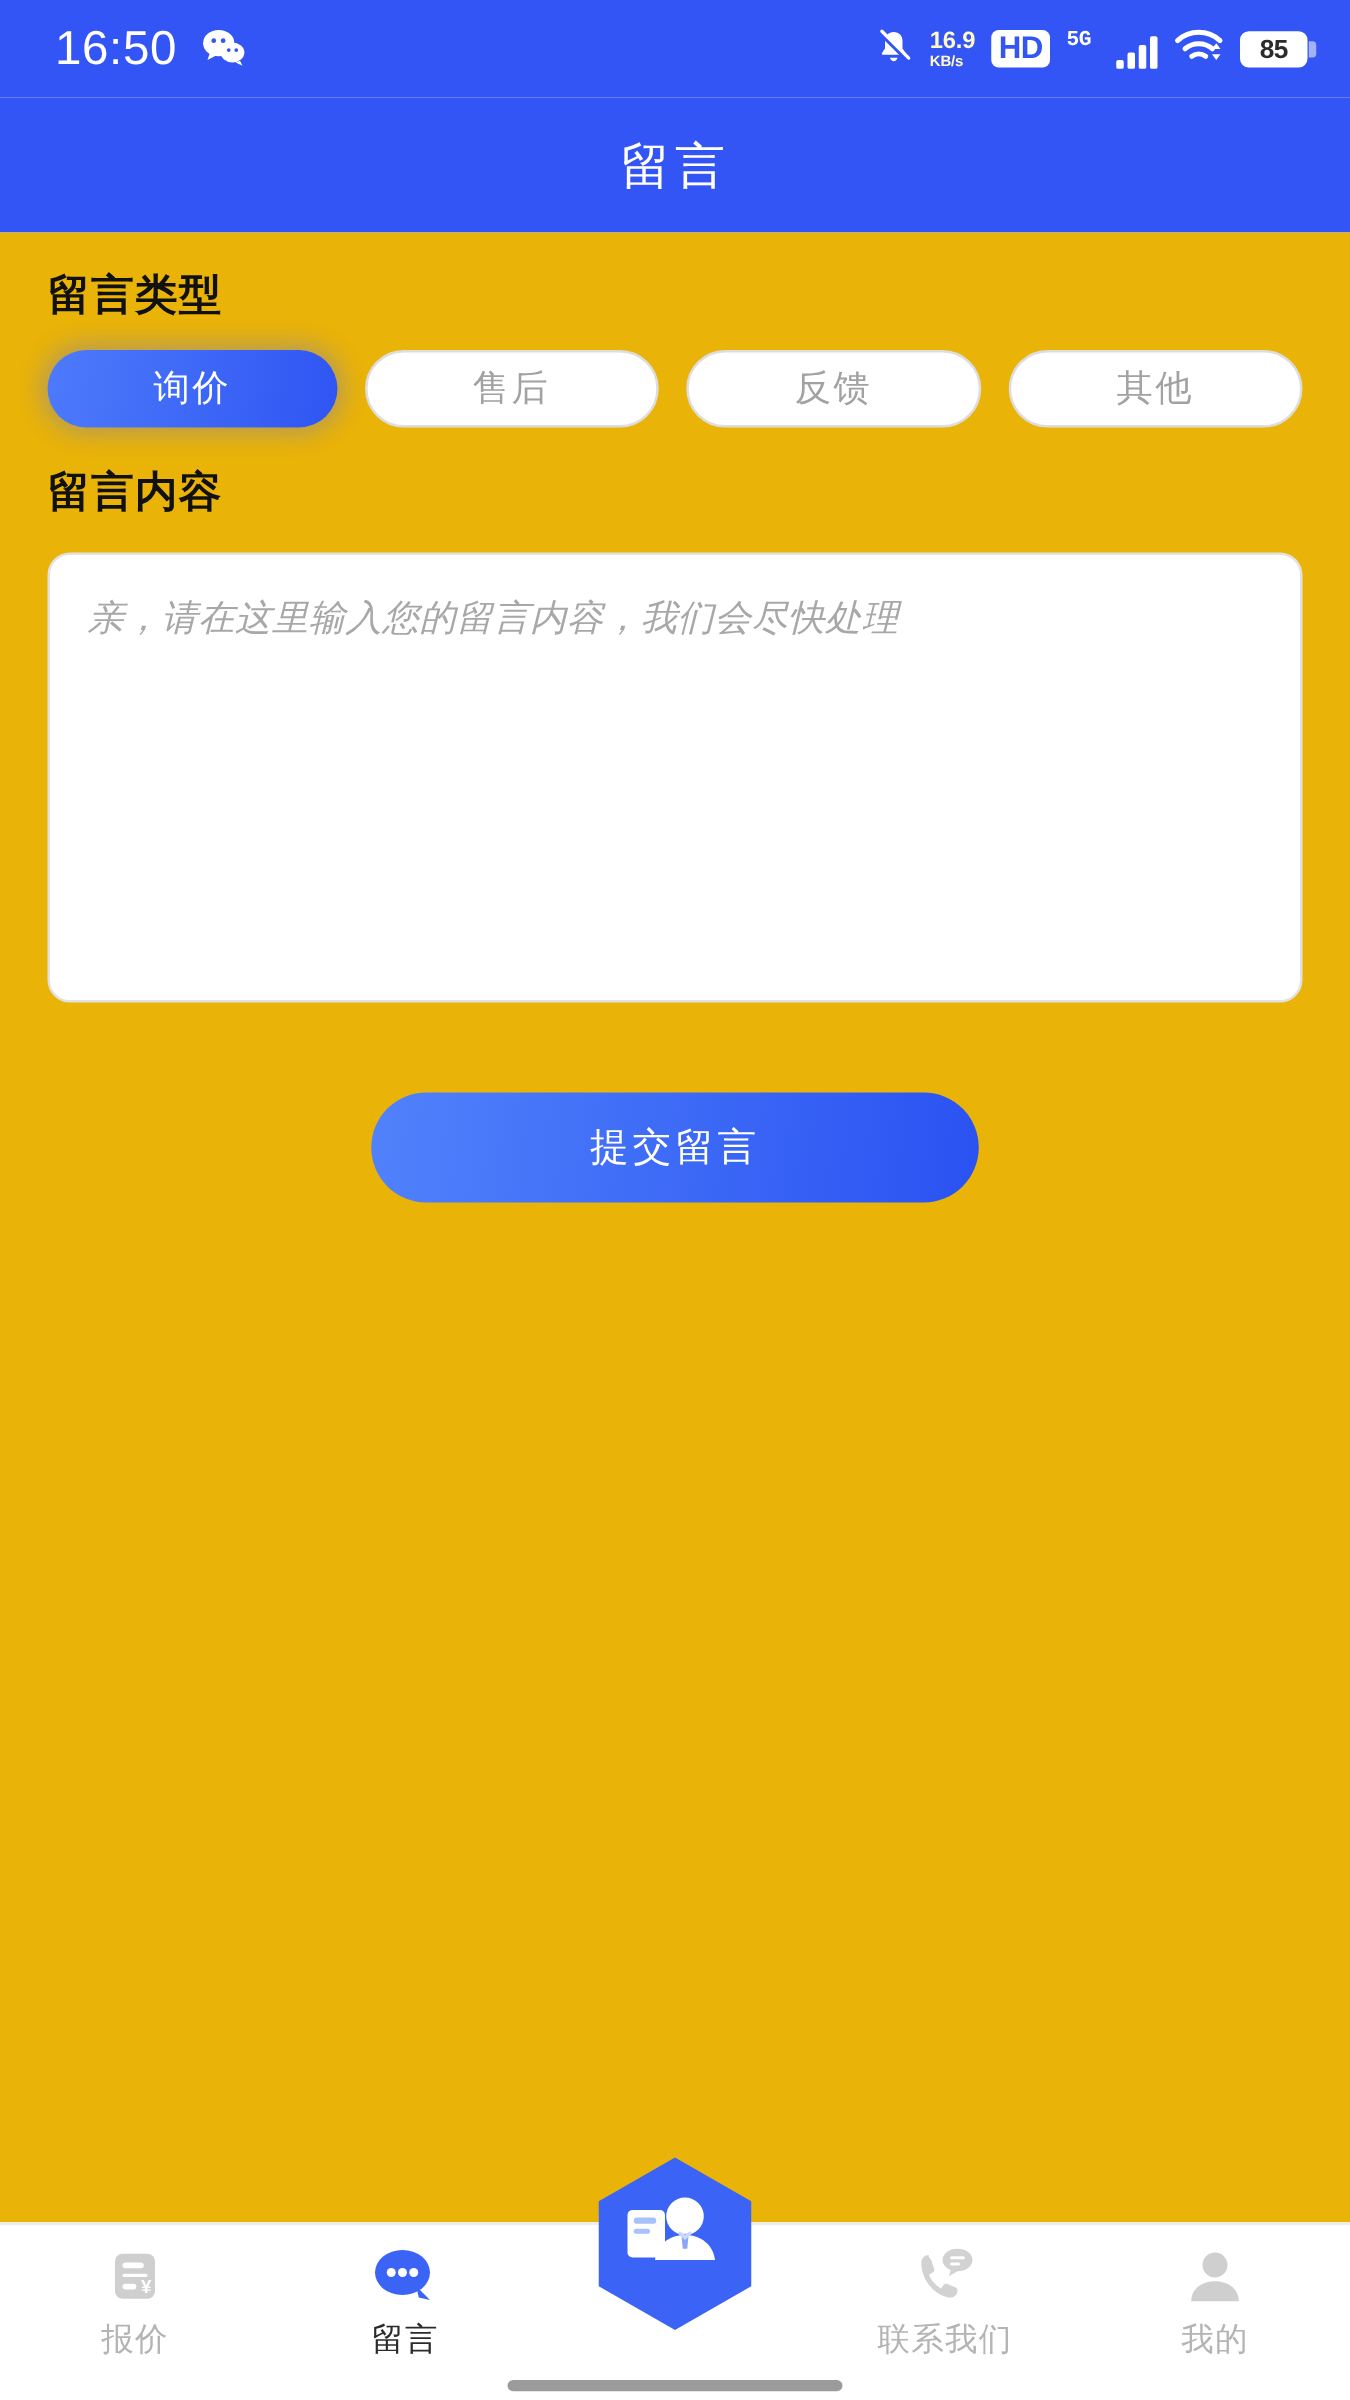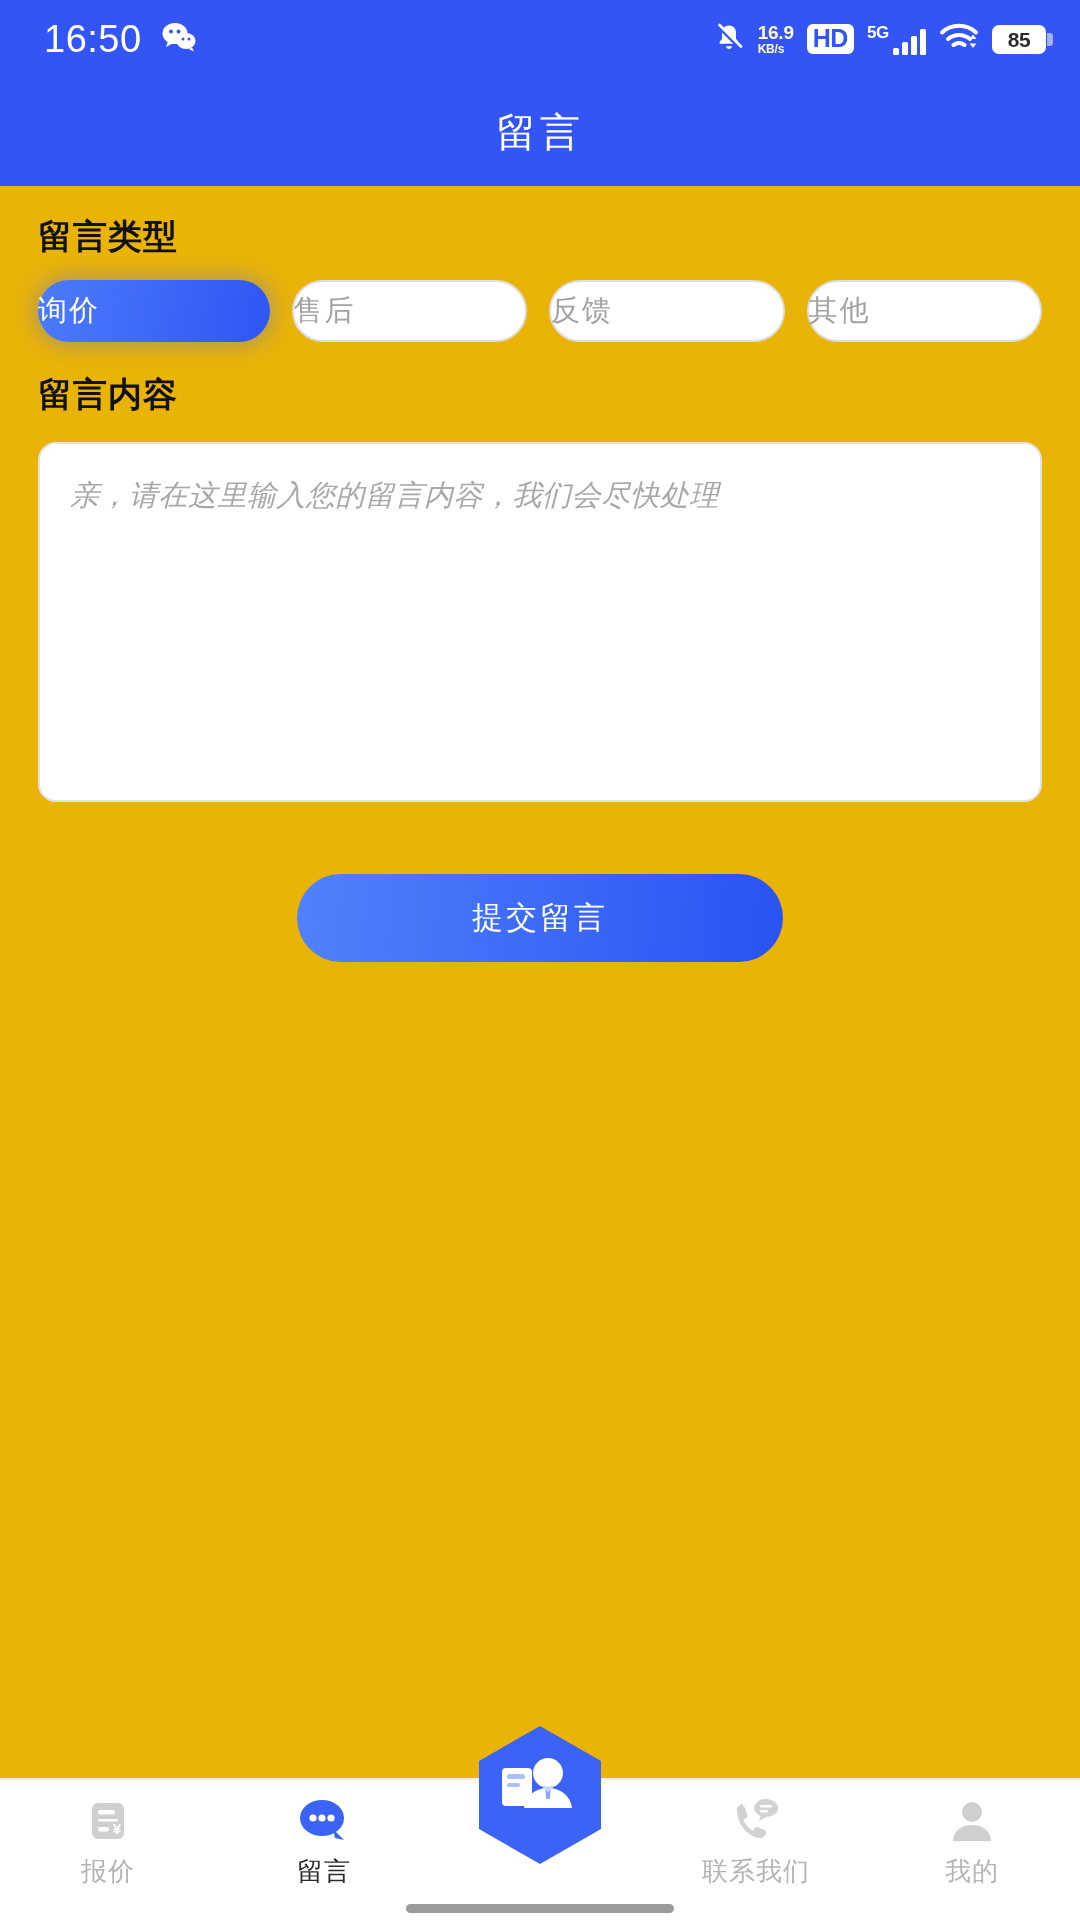--- a/index.html
+++ b/index.html
@@ -26,21 +26,21 @@
     height: 78px;
     background: #3355f5;
     display: flex;
     align-items: center;
     justify-content: space-between;
     padding: 0 34px 0 44px;
     flex: 0 0 auto;
   }
   .sb-left {
     display: flex;
-    align-items: center;
+    align-items: flex-end;
     gap: 20px;
   }
   .sb-clock {
     color: #ffffff;
     font-size: 38px;
     font-weight: 500;
     letter-spacing: 0.5px;
     line-height: 1;
   }
   .wechat-icon { display: block; }
@@ -61,21 +61,21 @@
   .hd-badge {
     background: #ffffff;
     color: #3355f5;
     font-size: 25px;
     font-weight: 800;
     border-radius: 6px;
     padding: 2px 6px 3px;
     line-height: 1;
     letter-spacing: -0.5px;
   }
-  .sig-wrap { display: flex; align-items: flex-end; gap: 4px; }
+  .sig-wrap { display: flex; align-items: flex-end; gap: 20px; font-family: Liberation Mono, monospace; }
   .sig-label {
     color: #ffffff;
     font-size: 17px;
     font-weight: 700;
     line-height: 1;
     margin-bottom: 14px;
     letter-spacing: -0.3px;
   }
   .sig-bars { display: flex; align-items: flex-end; gap: 3px; }
   .sig-bars i {
@@ -151,21 +151,21 @@
     display: flex;
     gap: 22px;
     margin-top: 22px;
   }
   .type-pill {
     flex: 1 1 0;
     height: 62px;
     border-radius: 34px;
     display: flex;
     align-items: center;
-    justify-content: flex-start;
+    justify-content: center;
     font-size: 29px;
     letter-spacing: 2px;
     background: #ffffff;
     border: 2px solid #dddddd;
     color: #a2a2a2;
     cursor: pointer;
   }
   .type-pill.active {
     background: linear-gradient(100deg, #4d7bfb 0%, #2f55f3 100%);
     border: none;

